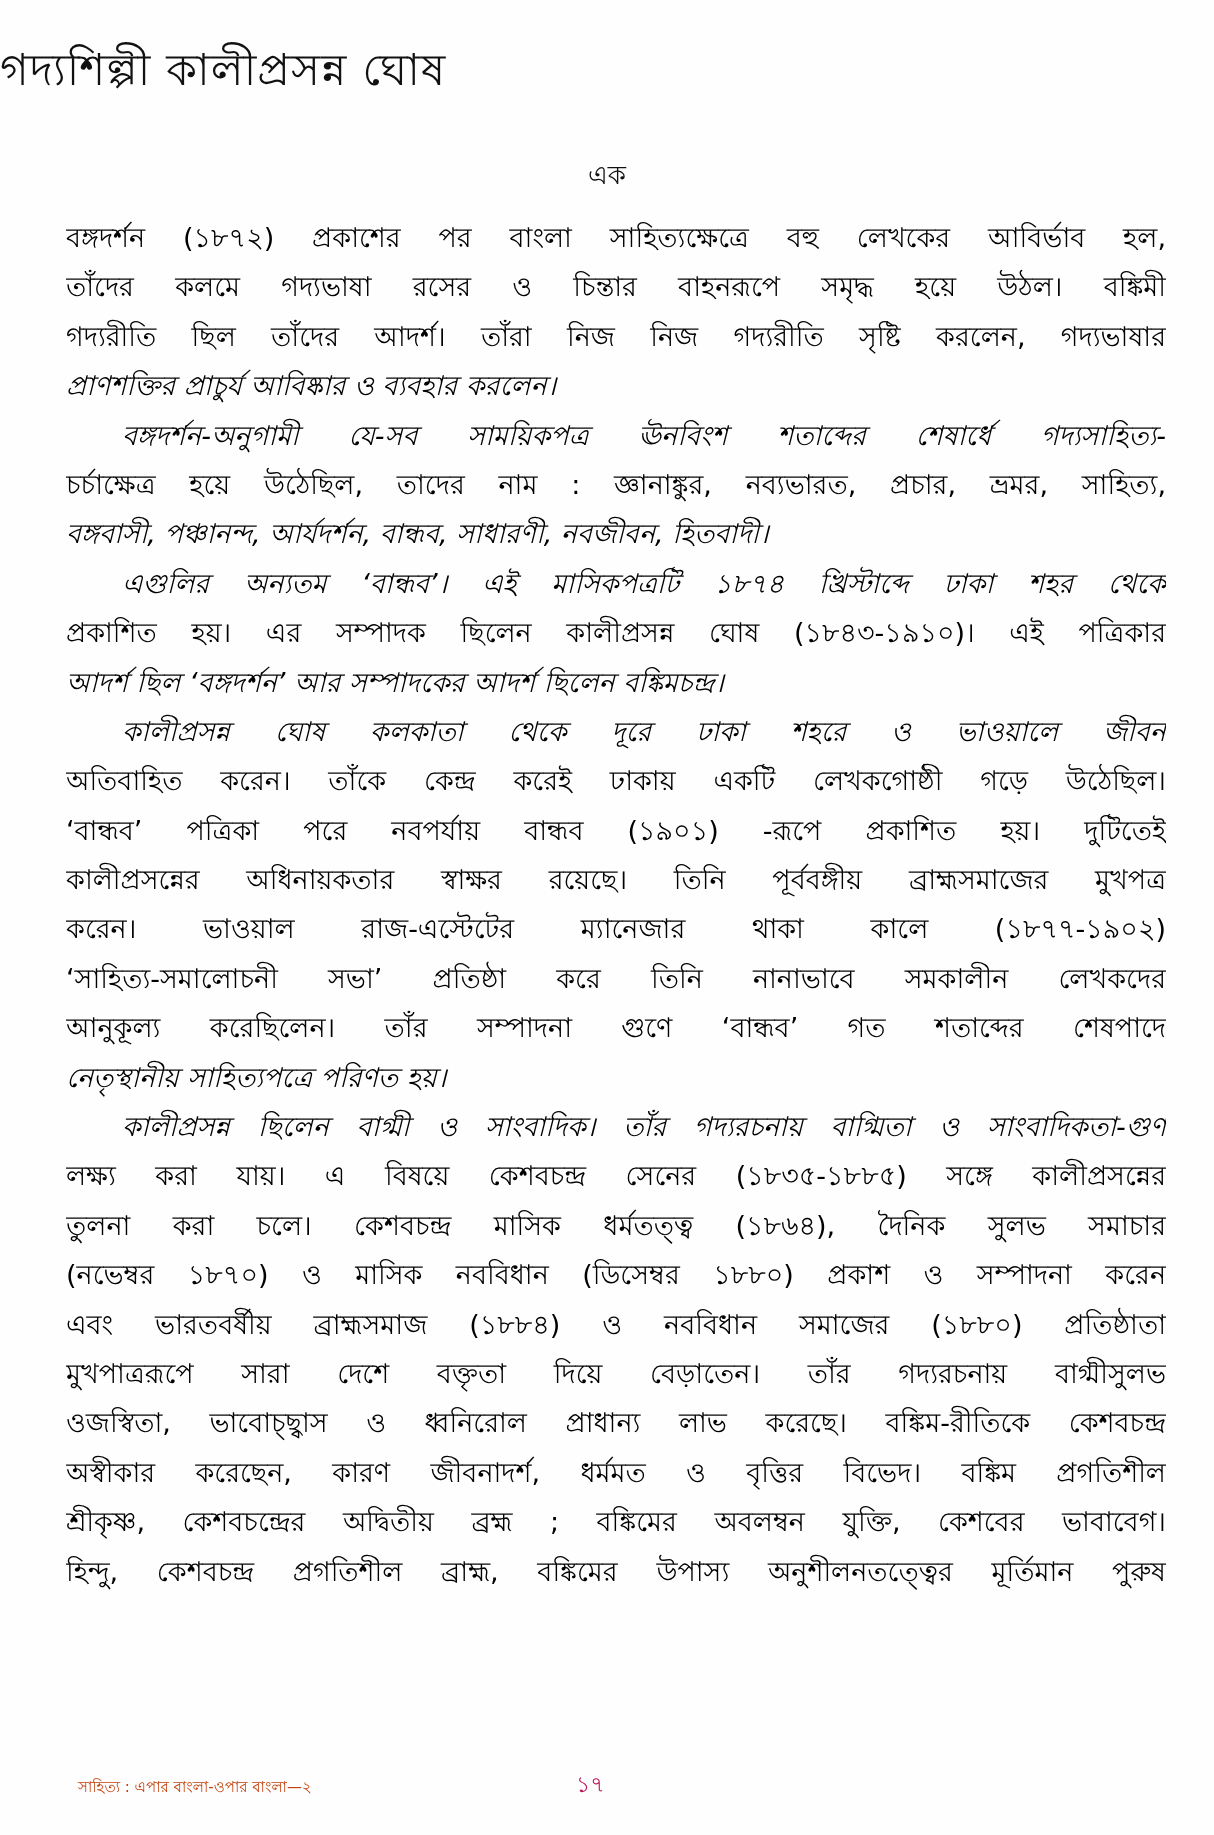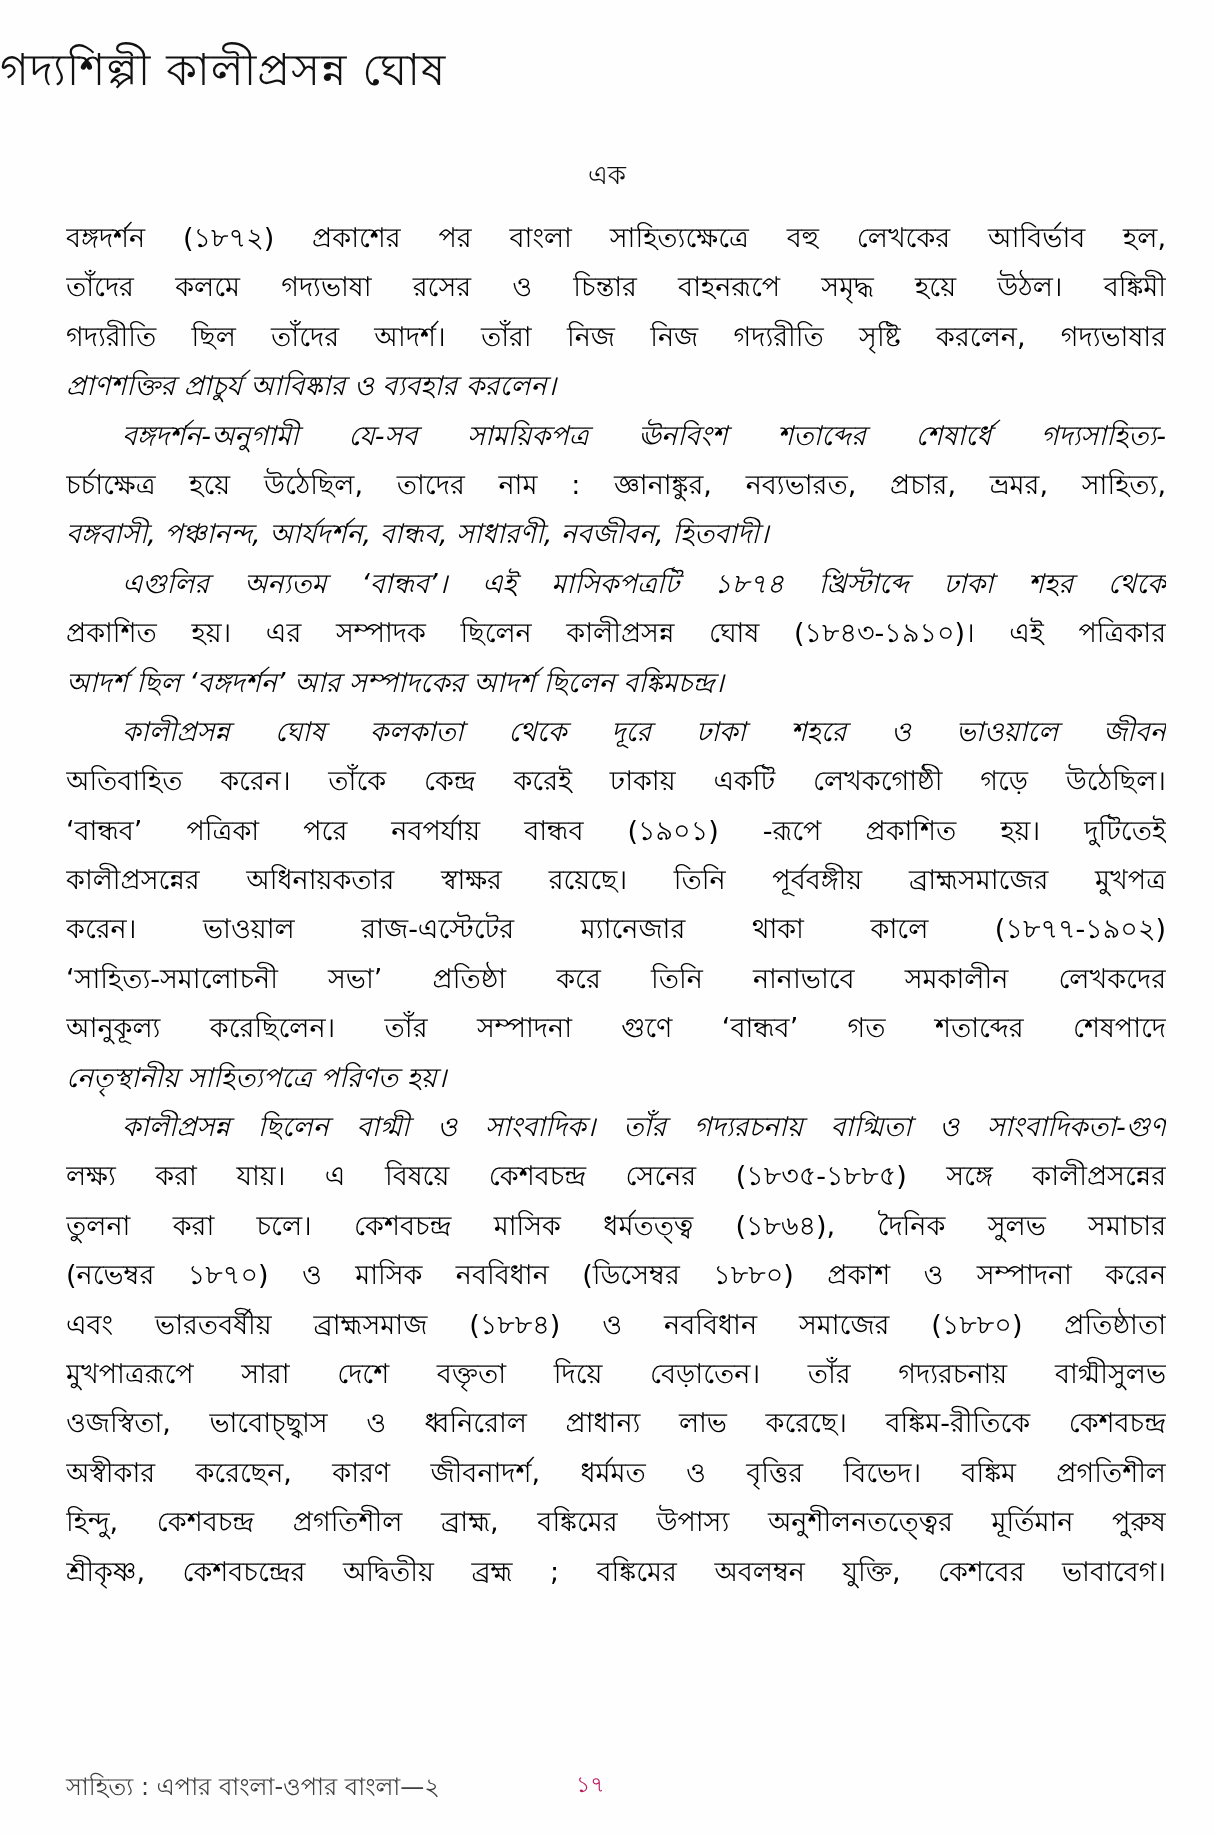--- a/index.html
+++ b/index.html
@@ -72,25 +72,25 @@
   }
   .footer {
     position: absolute;
     top: 1770px;
     left: 66px;
     width: 1100px;
     height: 34px;
   }
   .footer-book {
     position: absolute;
-    left: 0;
+    left: 12px;
     top: 0;
-    font-size: 24px;
+    font-size: 15px;
     line-height: 34px;
-    color: #404040;
+    color: #c2410c;
   }
   .footer-page {
     position: absolute;
     left: 510px;
     top: 0;
     font-size: 22px;
     line-height: 34px;
     color: #be185d;
     font-family: Liberation Mono, monospace;
   }
@@ -136,22 +136,22 @@
 
     <div>
       <span class="line indent">কালীপ্রসন্ন ছিলেন বাগ্মী ও সাংবাদিক। তাঁর গদ্যরচনায় বাগ্মিতা ও সাংবাদিকতা-গুণ</span>
       <span class="line">লক্ষ্য করা যায়। এ বিষয়ে কেশবচন্দ্র সেনের (১৮৩৫-১৮৮৫) সঙ্গে কালীপ্রসন্নের</span>
       <span class="line">তুলনা করা চলে। কেশবচন্দ্র মাসিক ধর্মতত্ত্ব (১৮৬৪), দৈনিক সুলভ সমাচার</span>
       <span class="line">(নভেম্বর ১৮৭০) ও মাসিক নববিধান (ডিসেম্বর ১৮৮০) প্রকাশ ও সম্পাদনা করেন</span>
       <span class="line">এবং ভারতবর্ষীয় ব্রাহ্মসমাজ (১৮৮৪) ও নববিধান সমাজের (১৮৮০) প্রতিষ্ঠাতা</span>
       <span class="line">মুখপাত্ররূপে সারা দেশে বক্তৃতা দিয়ে বেড়াতেন। তাঁর গদ্যরচনায় বাগ্মীসুলভ</span>
       <span class="line">ওজস্বিতা, ভাবোচ্ছ্বাস ও ধ্বনিরোল প্রাধান্য লাভ করেছে। বঙ্কিম-রীতিকে কেশবচন্দ্র</span>
       <span class="line">অস্বীকার করেছেন, কারণ জীবনাদর্শ, ধর্মমত ও বৃত্তির বিভেদ। বঙ্কিম প্রগতিশীল</span>
+      <span class="line">শ্রীকৃষ্ণ, কেশবচন্দ্রের অদ্বিতীয় ব্রহ্ম ; বঙ্কিমের অবলম্বন যুক্তি, কেশবের ভাবাবেগ।</span>
       <span class="line">হিন্দু, কেশবচন্দ্র প্রগতিশীল ব্রাহ্ম, বঙ্কিমের উপাস্য অনুশীলনতত্ত্বের মূর্তিমান পুরুষ</span>
-      <span class="line">শ্রীকৃষ্ণ, কেশবচন্দ্রের অদ্বিতীয় ব্রহ্ম ; বঙ্কিমের অবলম্বন যুক্তি, কেশবের ভাবাবেগ।</span>
     </div>
   </div>
 
   <div class="footer">
     <span class="footer-book">সাহিত্য : এপার বাংলা-ওপার বাংলা—২</span>
     <span class="footer-page">১৭</span>
   </div>
 </div>
 
 </body></html>

